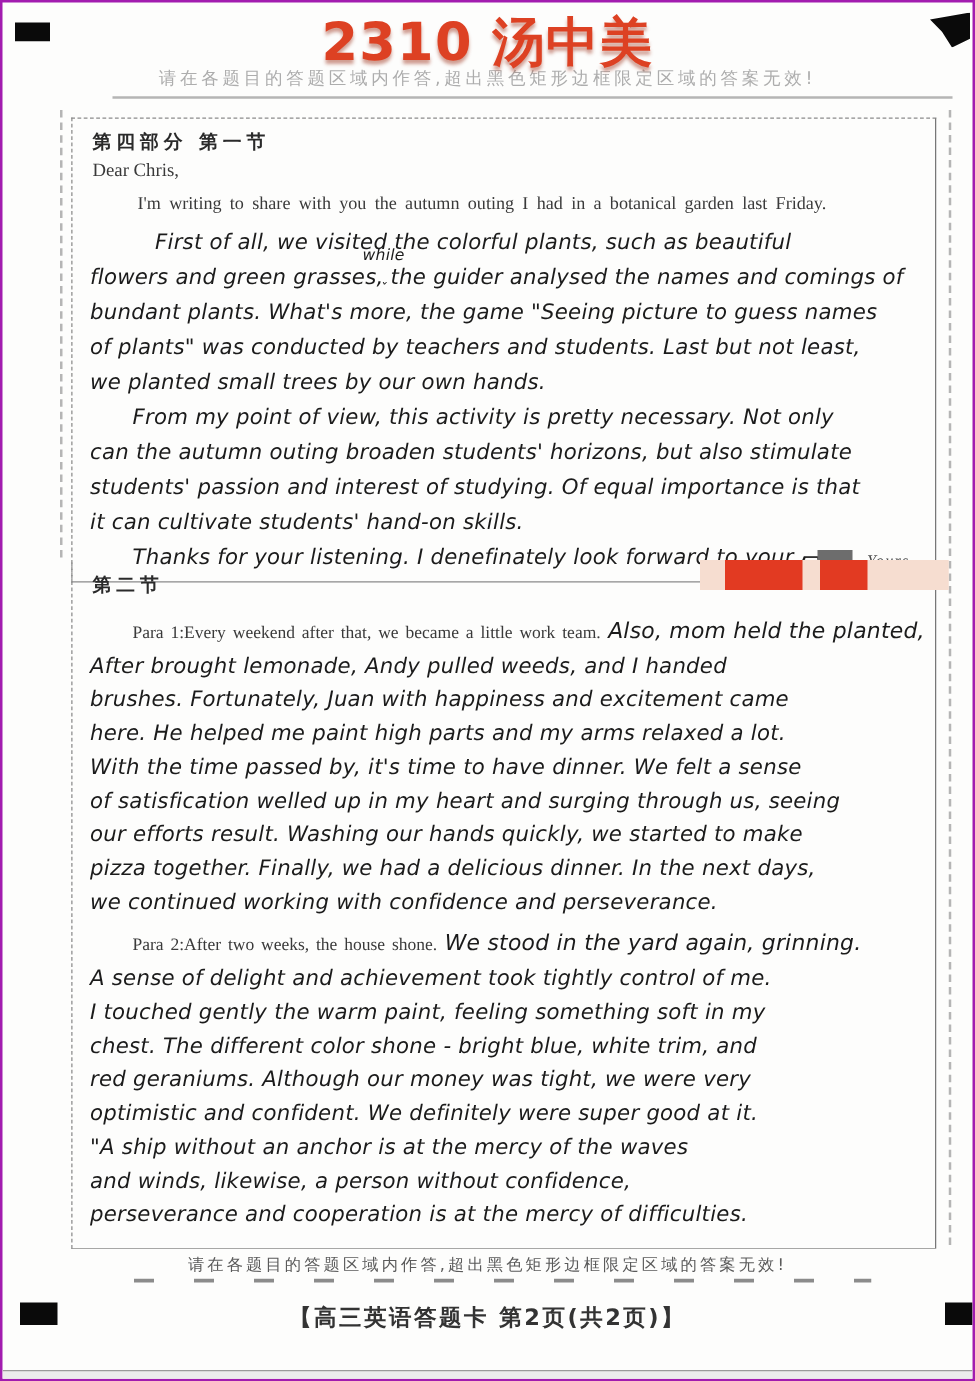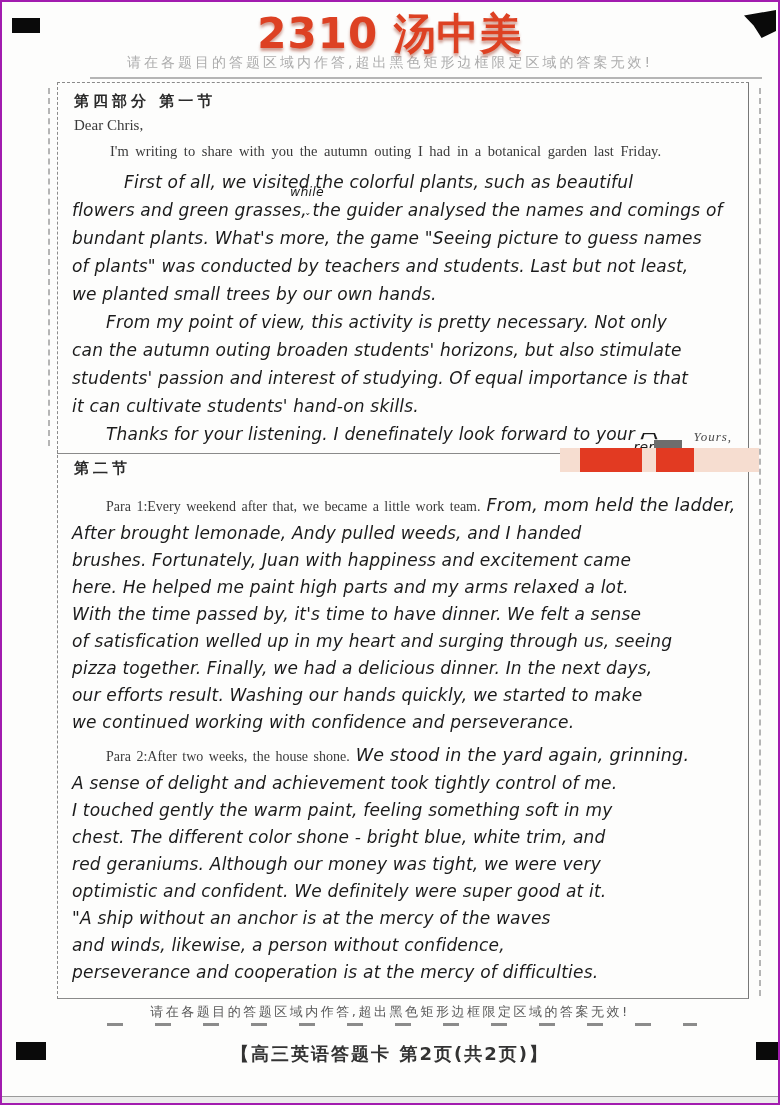--- a/index.html
+++ b/index.html
@@ -39,21 +39,21 @@
     font-size:42px; font-weight:900; letter-spacing:1px; white-space:nowrap;
     color:#dd4123; text-shadow:0 3px 3px rgba(150,35,10,.45);
   }
 
   
   .abox {
     position:absolute; left:55px; width:692px;
     border:1px solid #8a8a8a; border-left-style:dashed; border-right-color:#777;
     background:transparent; padding:4px 14px 0 14px; overflow:hidden;
   }
-  .abox.box1 { top:80px;  height:372px; border-top-style:dashed; }
+  .abox.box1 { top:92px;  height:372px; border-top-style:dashed; }
   .abox.box2 { top:448px; height:549px; border-top:none; }
 
   .side-dash {
     position:absolute; width:0; border-left:2px dashed #b5b5b5; z-index:0;
   }
   .side-dash.left  { left:46px;  top:86px;  height:358px; }
   .side-dash.right { left:757px; top:86px;  height:908px; }
 
   .sec-label {
     font-family:"DejaVu Sans", sans-serif; font-weight:bold;
@@ -182,29 +182,29 @@
   <div class="redaction-bar">
     <div class="redaction-block b1"></div>
     <div class="redaction-block b2"></div>
   </div>
 
   <div class="abox box2">
     <div class="sec-label">第二节</div>
 
     <div class="para-block">
       <div class="hw-line mixed">
-        <span class="printed para-prompt">Para 1:Every weekend after that, we became a little work team.</span><span class="hand">From, mom held the ladder,</span>
+        <span class="printed para-prompt">Para 1:Every weekend after that, we became a little work team.</span><span class="hand">Also, mom held the planted,</span>
       </div>
       <div class="hand hw-line">After brought lemonade, Andy pulled weeds, and I handed</div>
       <div class="hand hw-line">brushes. Fortunately, Juan with happiness and excitement came</div>
       <div class="hand hw-line">here. He helped me paint high parts and my arms relaxed a lot.</div>
       <div class="hand hw-line">With the time passed by, it's time to have dinner. We felt a sense</div>
       <div class="hand hw-line">of satisfication welled up in my heart and surging through us, seeing</div>
+      <div class="hand hw-line">our efforts result. Washing our hands quickly, we started to make</div>
       <div class="hand hw-line">pizza together. Finally, we had a delicious dinner. In the next days,</div>
-      <div class="hand hw-line">our efforts result. Washing our hands quickly, we started to make</div>
       <div class="hand hw-line">we continued working with confidence and perseverance.</div>
     </div>
 
     <div class="para-block" style="margin-top:6px;">
       <div class="hw-line mixed">
         <span class="printed para-prompt">Para 2:After two weeks, the house shone.</span><span class="hand">We stood in the yard again, grinning.</span>
       </div>
       <div class="hand hw-line">A sense of delight and achievement took tightly control of me.</div>
       <div class="hand hw-line">I touched gently the warm paint, feeling something soft in my</div>
       <div class="hand hw-line">chest. The different color shone - bright blue, white trim, and</div>

